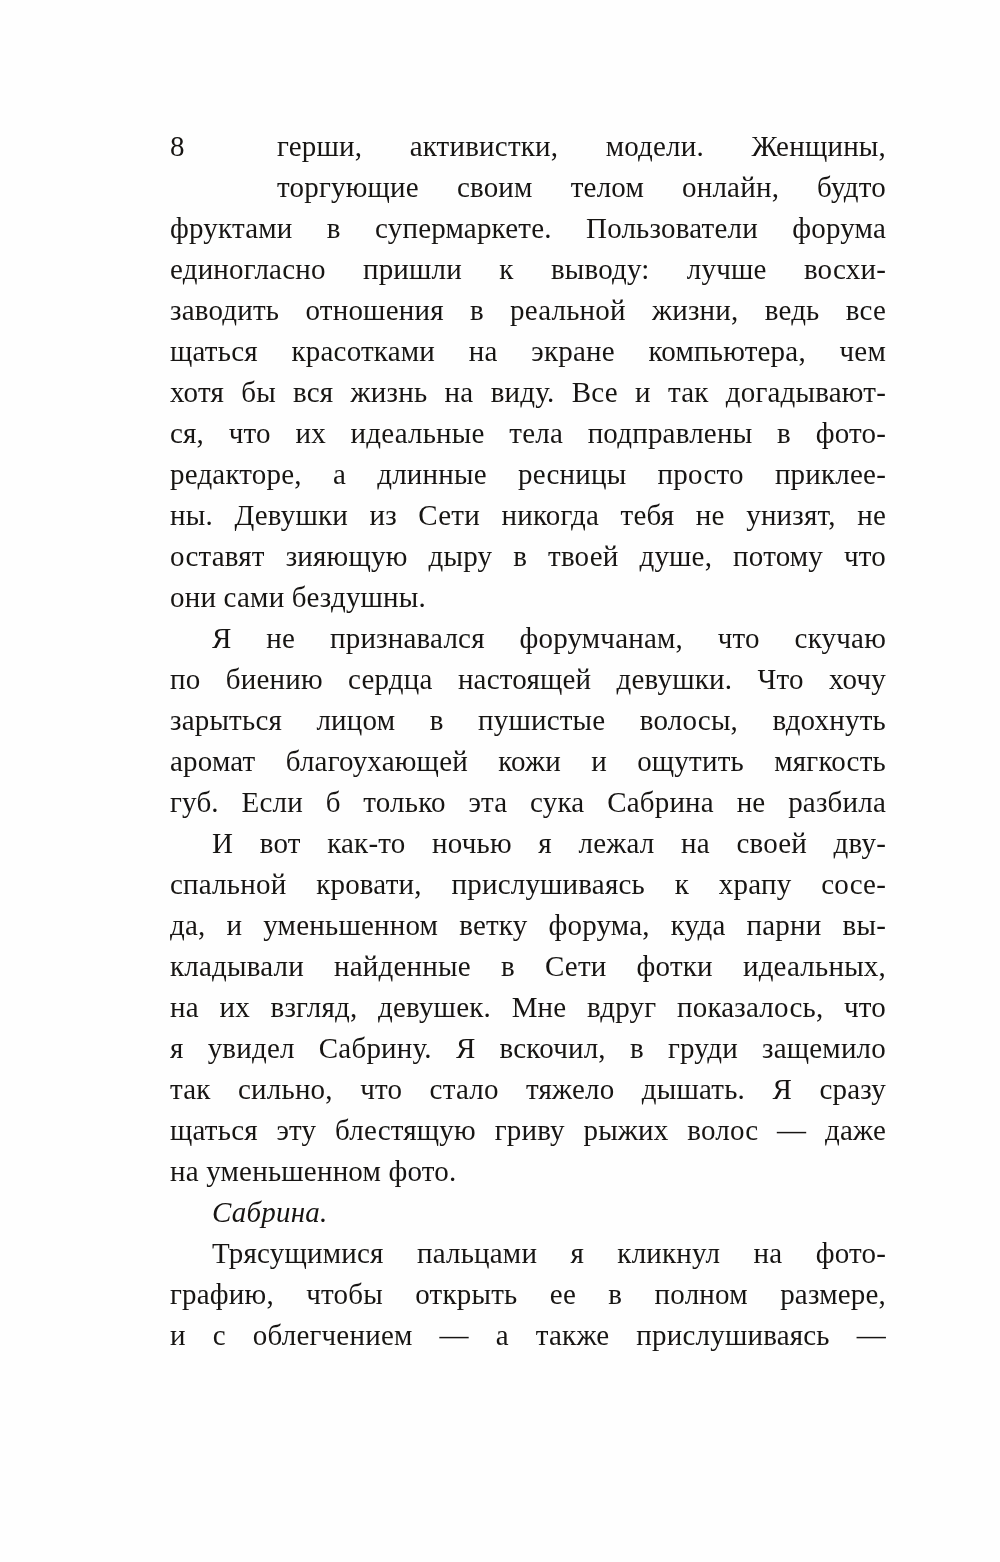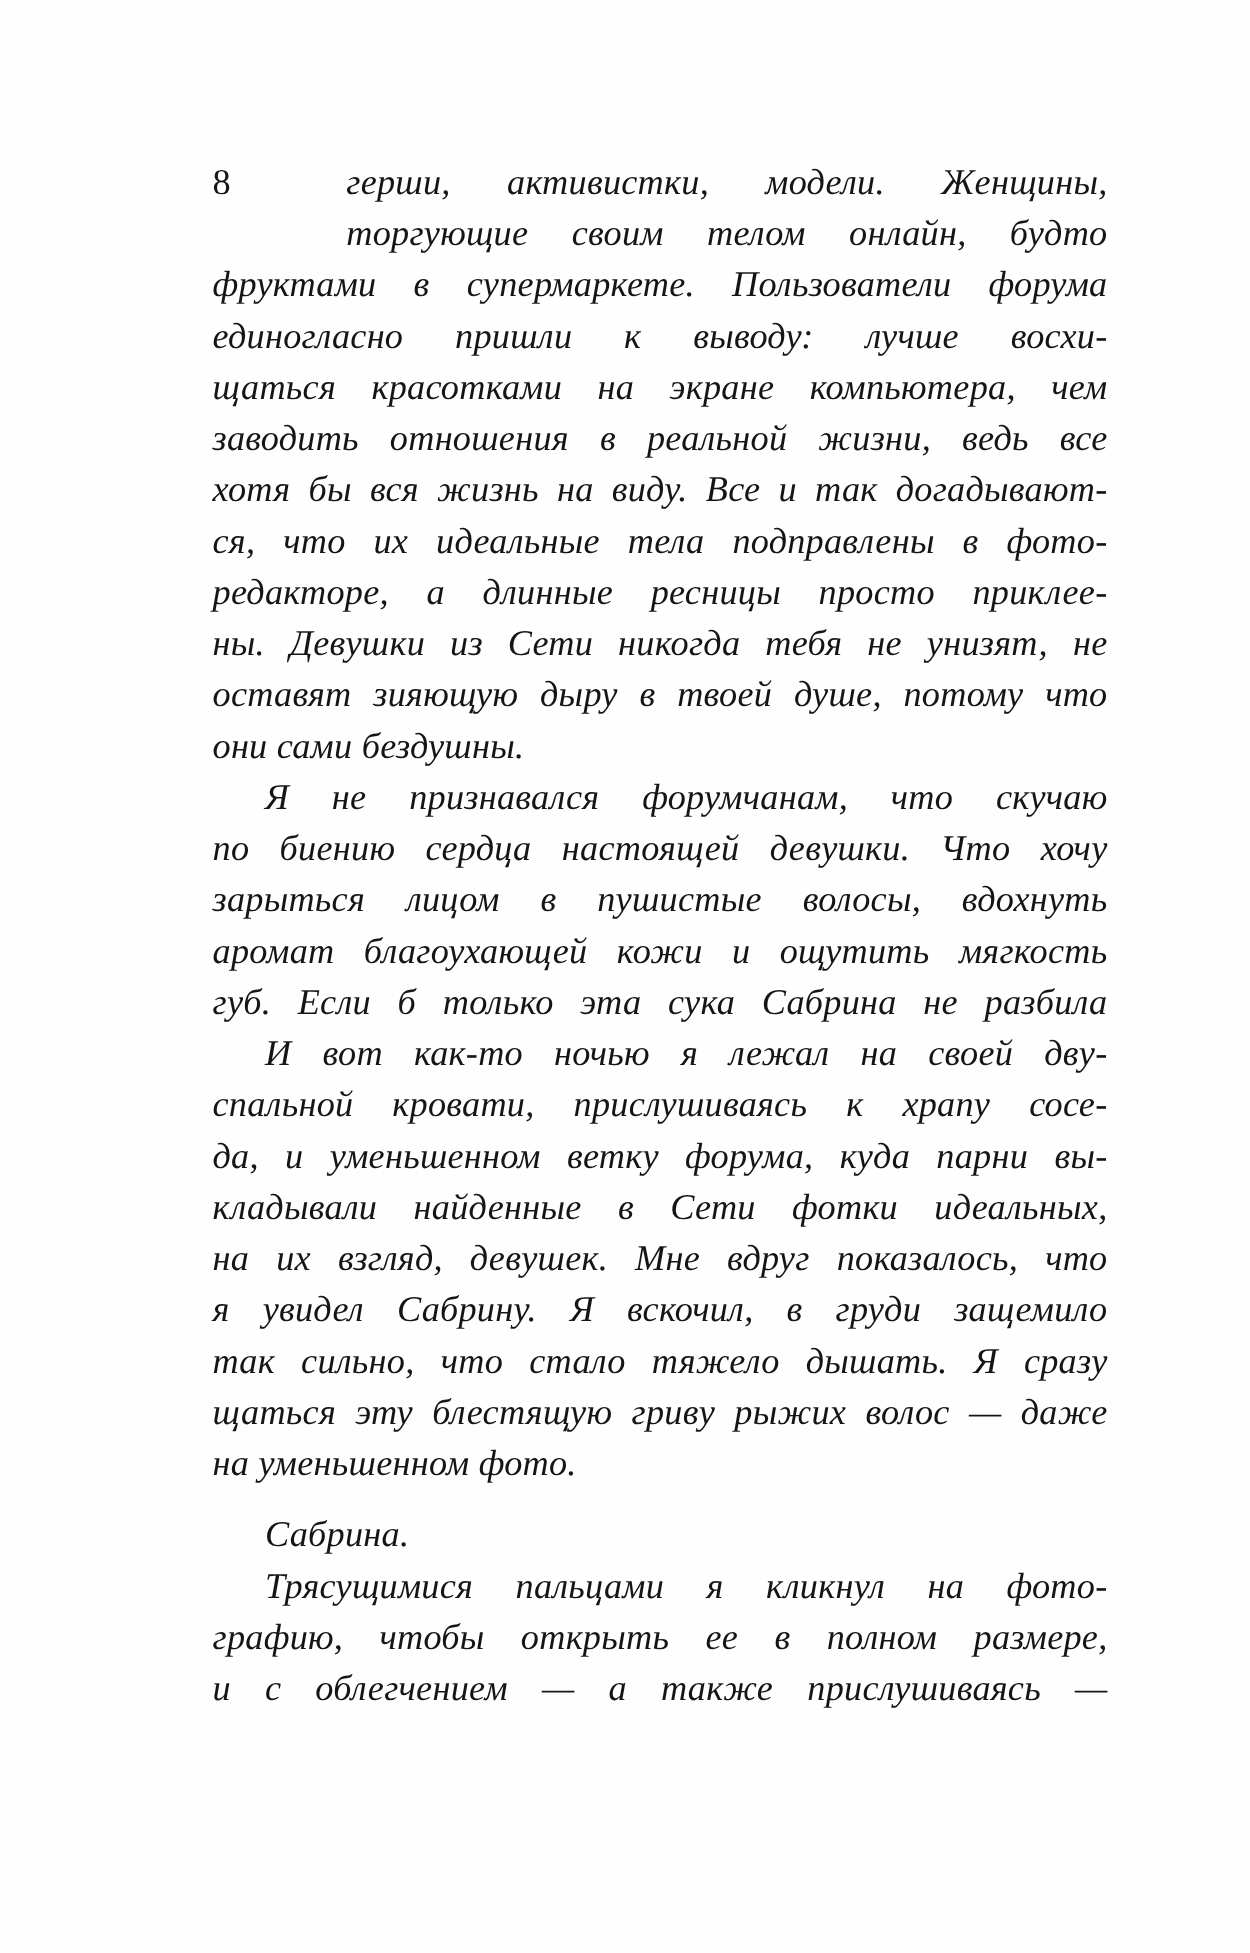--- a/index.html
+++ b/index.html
@@ -31,43 +31,42 @@
     top: 126px;
     width: 716px;
     font-size: 29px;
     line-height: 41px;
     letter-spacing: 0.2px;
   }
   .paragraph { margin: 0; }
   .line {
     min-height: 41px;
     white-space: normal;
-    font-style: italic;
   }
   .line.justified {
     text-align: justify;
     text-align-last: justify;
   }
   .line.hang { padding-left: 107px; }
   .line.indent { text-indent: 42px; }
-  .paragraph.italic .line { font-style: italic; margin-top: 16px; }
+  .paragraph.italic .line { font-style: italic; }
 </style>
 </head>
 <body>
 
 <div class="page" style="background: rgb(254, 254, 254); color: rgb(23, 21, 19);">
   <div class="page-number">8</div>
   <div class="text-block" id="text-block">
       <div class="paragraph">
         <div class="line justified hang">герши, активистки, модели. Женщины,</div>
         <div class="line justified hang">торгующие своим телом онлайн, будто</div>
         <div class="line justified">фруктами в супермаркете. Пользователи форума</div>
         <div class="line justified">единогласно пришли к выводу: лучше восхи-</div>
+        <div class="line justified">заводить отношения в реальной жизни, ведь все</div>
         <div class="line justified">щаться красотками на экране компьютера, чем</div>
-        <div class="line justified">заводить отношения в реальной жизни, ведь все</div>
         <div class="line justified">хотя бы вся жизнь на виду. Все и так догадывают-</div>
         <div class="line justified">ся, что их идеальные тела подправлены в фото-</div>
         <div class="line justified">редакторе, а длинные ресницы просто приклее-</div>
         <div class="line justified">ны. Девушки из Сети никогда тебя не унизят, не</div>
         <div class="line justified">оставят зияющую дыру в твоей душе, потому что</div>
         <div class="line">они сами бездушны.</div>
       </div>
       <div class="paragraph">
         <div class="line justified indent">Я не признавался форумчанам, что скучаю</div>
         <div class="line justified">по биению сердца настоящей девушки. Что хочу</div>

